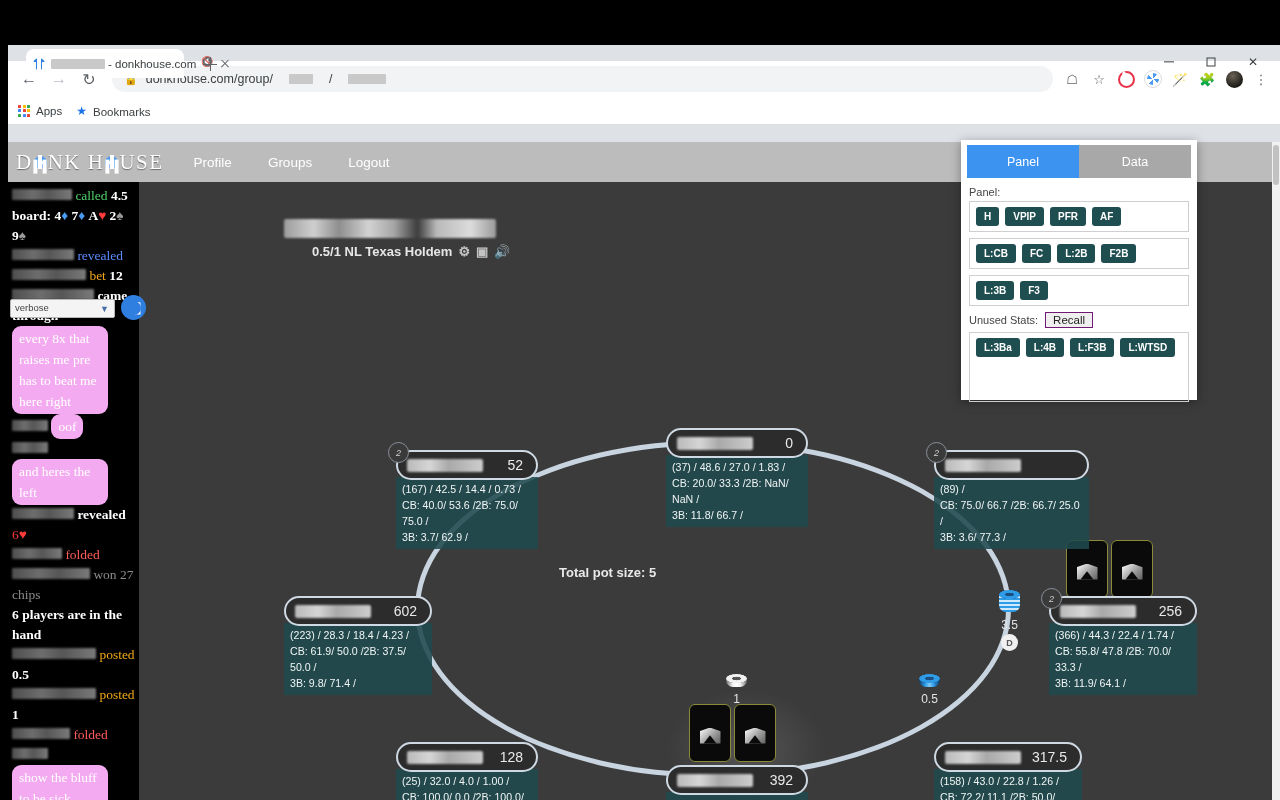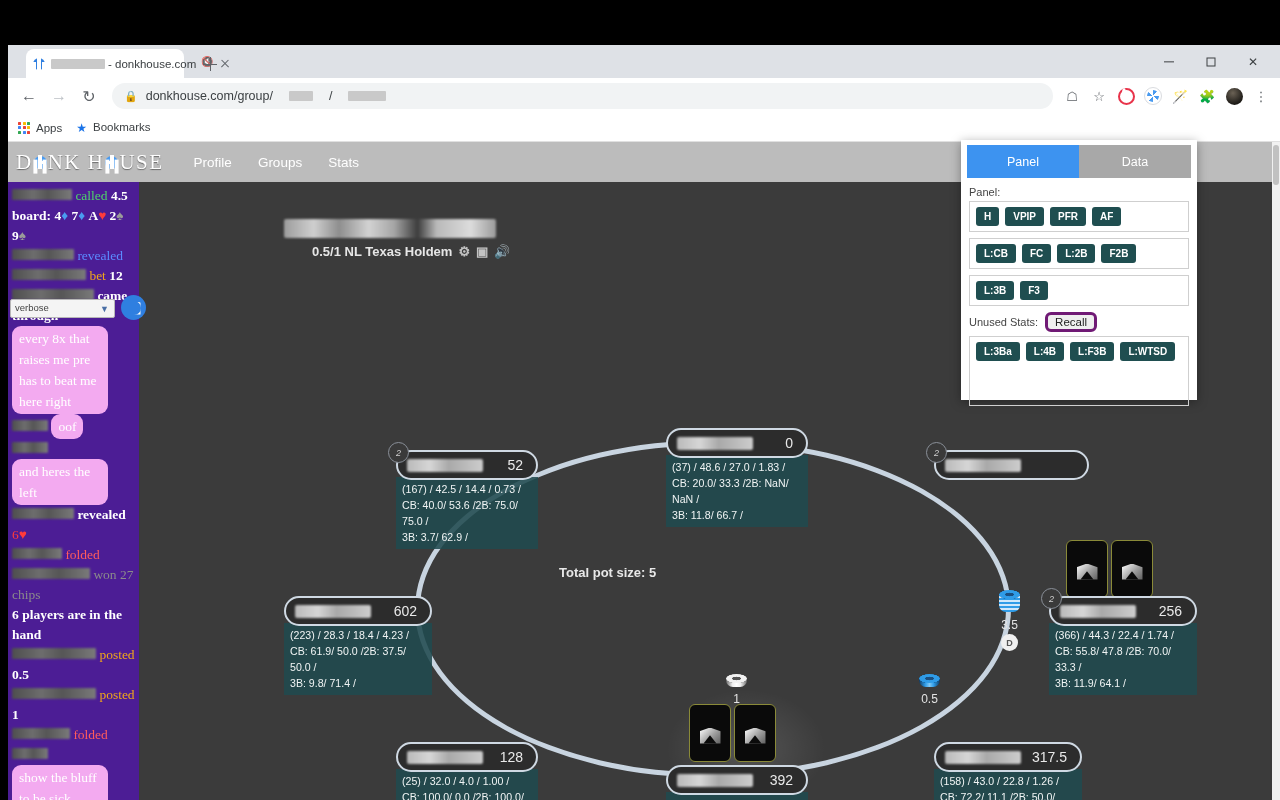--- a/index.html
+++ b/index.html
@@ -5,21 +5,21 @@
 <style>
   * { box-sizing: border-box; margin:0; padding:0; }
   html,body { width:1280px; height:800px; overflow:hidden; background:#000; }
   body { font-family:"Liberation Sans", sans-serif; }
 
   .screen { position:relative; width:1280px; height:800px; background:#000; }
 
   
   .browser { position:absolute; left:8px; top:45px; width:1272px; height:755px; background:#dee1e6; }
 
-  .tabstrip { position:relative; height:33px; background:#dee1e6; }
+  .tabstrip { position:relative; height:16px; background:#dee1e6; }
   .tab { position:absolute; left:18px; top:4px; width:158px; height:29px; background:#fff;
          border-radius:8px 8px 0 0; display:flex; align-items:center; padding:0 6px; gap:5px; }
   .tab-favicon { width:14px; height:14px; flex:none; position:relative; }
   .tab-favicon::before{content:"";position:absolute;inset:1px;border-radius:50%;
     background:radial-gradient(circle at 50% 50%, #fff 0 22%, #2f7fe0 24% 100%);}
   .tab-favicon::after{content:"";position:absolute;left:5px;top:0;width:4px;height:14px;background:#fff;
     box-shadow:-5px 5px 0 0 #fff, 5px 5px 0 0 #fff;}
   .redact { background:#c9c9c9; display:inline-block; border-radius:1px;
             filter: blur(0.6px); vertical-align:middle; }
   .tab-title { font-size:11.5px; color:#3c4043; white-space:nowrap; display:flex; align-items:center; gap:3px; }
@@ -52,42 +52,42 @@
   .opera { width:17px; height:17px; border-radius:50%; border:2.4px solid #e8334a; }
   .opera::after{content:"";position:absolute;left:4.5px;top:1px;width:4px;height:11px;border-radius:50%;background:#fff;}
   .loader { width:18px;height:18px;border-radius:50%;background:#fff;border:1px solid #dadce0; position:relative;}
   .loader::before{content:"";position:absolute;inset:2px;border-radius:50%;
     background:conic-gradient(#4a9bf0 0 12%, #fff 12% 25%, #4a9bf0 25% 37%, #fff 37% 50%, #4a9bf0 50% 62%, #fff 62% 75%, #4a9bf0 75% 87%, #fff 87% 100%);}
   .avatar { width:17px;height:17px;border-radius:50%;
     background:radial-gradient(circle at 40% 30%, #6b6255, #1d1b17 70%); }
 
   .bookmarkbar { height:28px; background:#fff; display:flex; align-items:center; padding:0 10px; gap:14px;
                  border-bottom:1px solid #e0e0e0; }
-  .bm { display:flex; align-items:flex-start; gap:6px; font-size:11.5px; color:#3c4043; }
+  .bm { display:flex; align-items:flex-end; gap:6px; font-size:11.5px; color:#3c4043; }
   .apps-grid { width:12px; height:12px; display:grid; grid-template-columns:repeat(3,3px); grid-template-rows:repeat(3,3px); gap:1.5px; }
   .apps-grid span { width:3px;height:3px;border-radius:.5px; }
   .star { color:#1a73e8; font-size:12px; }
 
   
   .page { position:absolute; left:0; top:97px; width:1272px; height:658px; background:#3b3b3b; overflow:hidden; }
 
   .sitebar { position:absolute; left:0; top:0; width:1272px; height:40px; background:#bcbcbc; display:flex;
              align-items:center; padding-left:8px; gap:0; }
   .logo { font-family:"Liberation Serif", serif; font-size:21px; letter-spacing:1.5px; color:#fff;
           text-shadow:0 1px 1px #666; display:flex; align-items:center; }
   .logo .flower { display:inline-block; width:13px; height:13px; position:relative; margin:0 1px; }
   .logo .flower::before{content:"";position:absolute;inset:0;border-radius:50%;
     background:radial-gradient(circle at 50% 50%, #fff 0 26%, #4a9bf0 28% 100%);}
   .logo .flower::after{content:"";position:absolute;left:4.6px;top:-0.5px;width:3.8px;height:14px;background:#fff;
     box-shadow:-4.6px 4.6px 0 0 #fff, 4.6px 4.6px 0 0 #fff;}
-  .sitenav { display:flex; gap:26px; margin-left:30px; }
+  .sitenav { display:flex; gap:36px; margin-left:30px; }
   .sitenav a { font-size:13.5px; color:#fff; text-decoration:none; }
 
   
-  .chatcol { position:absolute; left:0; top:40px; width:131px; height:618px; background:#4c1d95; overflow:hidden; }
+  .chatcol { position:absolute; left:0; top:40px; width:131px; height:618px; background:#000000; overflow:hidden; }
   .chatlog { padding:4px 2px 0 2px; font-family:"Liberation Serif", serif; font-size:13.5px; line-height:20px;
              color:#e8e8e8; }
   .chatline { padding:0 2px; word-wrap:break-word; }
   .nameblk { display:inline-block; height:11px; vertical-align:baseline; border-radius:1px;
              background:linear-gradient(90deg,#4e4e4e,#6d6d6d 35%,#565656 60%,#7a7a7a); filter:blur(1.1px); }
   .c-green{color:#4fd16a;} .c-blue{color:#5b8bff;} .c-gold{color:#f0a71a;}
   .c-red{color:#ff5c5c;} .c-white{color:#fff;font-weight:bold;} .c-dim{color:#8b8b8b;}
   .heart{color:#ff3b3b;} .dia{color:#4a9bf0;} .spade{color:#9a9a9a;}
   .bubble { background:#f3aaf0; color:#fff; border-radius:9px; padding:2px 7px; display:inline-block;
             max-width:96px; line-height:21px; }
@@ -165,21 +165,21 @@
   .ptab.active { background:#3d93f0; color:#fff; }
   .ptab.inactive { background:#a8a8a8; color:#fff; }
   .plabel { font-size:11px; color:#444; margin:8px 0 3px 8px; }
   .statbox { margin:0 8px 6px 8px; border:1px solid #cfcfcf; padding:5px 6px; display:flex; gap:6px; flex-wrap:wrap;
              min-height:24px; }
   .statbox.tall { min-height:70px; align-content:flex-start; }
   .stat { background:#1f4e50; color:#fff; font-size:10px; font-weight:bold; border-radius:3px;
           padding:4px 8px; white-space:nowrap; }
   .unusedrow { display:flex; align-items:center; gap:7px; margin:4px 0 4px 8px; }
   .unusedrow .lbl { font-size:11px; color:#444; }
-  .recall { font-size:11.5px; color:#222; background:#efefef; border:3px solid #701a75; border-radius:6px; padding:1px 7px; }
+  .recall { font-size:11.5px; color:#222; background:#efefef; border:1px solid #701a75; border-radius:0; padding:1px 7px; }
 
   .rsbar { position:absolute; right:0; top:97px; width:8px; height:658px; background:#f1f1f1; }
   .rsthumb { position:absolute; right:1px; top:100px; width:6px; height:40px; background:#c1c1c1; border-radius:3px; }
 </style>
 </head>
 <body>
 
 <div class="screen">
 
   <div class="browser">
@@ -266,21 +266,21 @@
         <div class="logo">
           <span>D</span>
             <span class="flower"></span>
             <span>NK H</span>
             <span class="flower"></span>
             <span>USE</span>
         </div>
         <div class="sitenav">
           <a href="#">Profile</a>
           <a href="#">Groups</a>
-          <a href="#">Stats</a>
+          <a href="#">Logout</a>
         </div>
       </div>
 
       <div class="chatcol">
         <div class="chatlog" id="chatlog">
             <div class="chatline"><span class="nameblk" style="width: 60px;"></span> <span class="c-green">called </span><span class="c-white">4.5 </span></div>
             <div class="chatline"><span class="c-white">board: </span><span><span class="c-white">4</span><span class="dia">♦</span> </span><span><span class="c-white">7</span><span class="dia">♦</span> </span><span><span class="c-white">A</span><span class="heart">♥</span> </span><span><span class="c-white">2</span><span class="spade">♠</span> </span><span><span class="c-white">9</span><span class="spade">♠</span> </span></div>
             <div class="chatline"><span class="nameblk" style="width: 62px;"></span> <span class="c-blue">revealed </span></div>
             <div class="chatline"><span class="nameblk" style="width: 74px;"></span> <span class="c-gold">bet </span><span class="c-white">12 </span></div>
             <div class="chatline"><span class="nameblk" style="width: 82px;"></span> <span class="c-white">came through </span></div>
@@ -387,20 +387,25 @@
             <div>3B: 11.8/ 66.7 /</div>
           </div>
         </div>
 
         <div class="player" style="left:795px;top:268px;width:155px">
           <div class="pbar">
             <span class="badge2">2</span>
             <span class="pname"></span>
             <span class="pstack"></span>
           </div>
+          <div class="pstats">
+            <div>(89) /</div>
+            <div>CB: 75.0/ 66.7 /2B: 66.7/ 25.0 /</div>
+            <div>3B: 3.6/ 77.3 /</div>
+          </div>
         </div>
 
         <div class="player" style="left:145px;top:414px;width:148px">
           <div class="act" style="top:44px">fold</div>
           <div class="pbar">
             <span class="pname"></span>
             <span class="pstack">602</span>
           </div>
           <div class="pstats">
             <div>(223) / 28.3 / 18.4 / 4.23 /</div>

